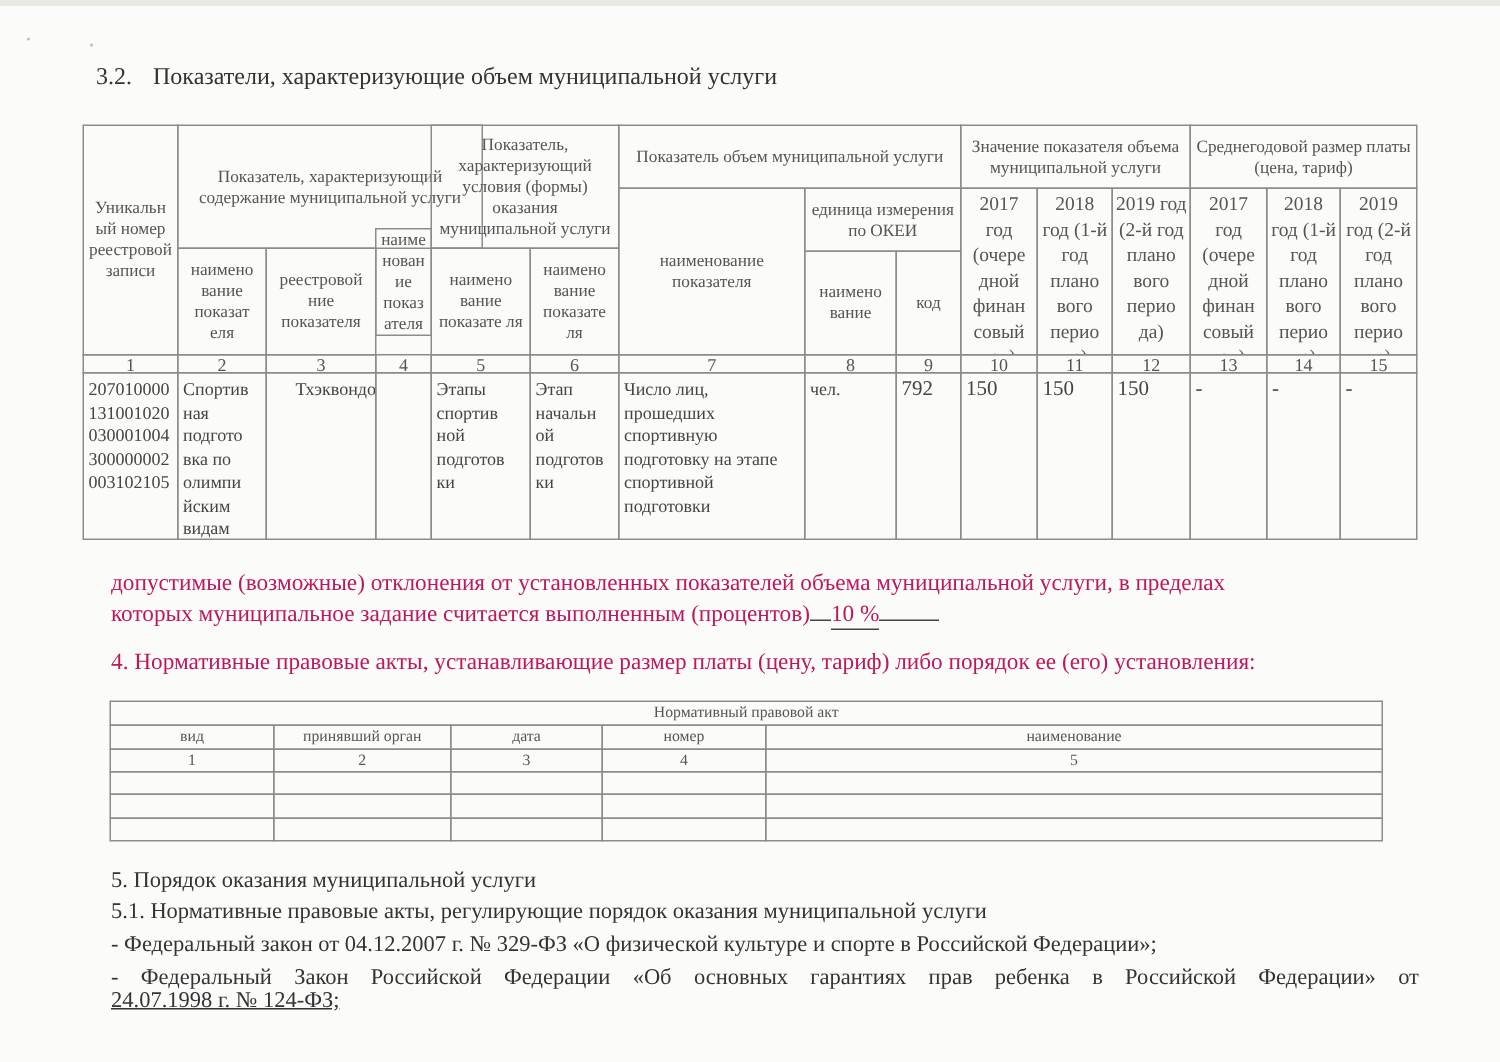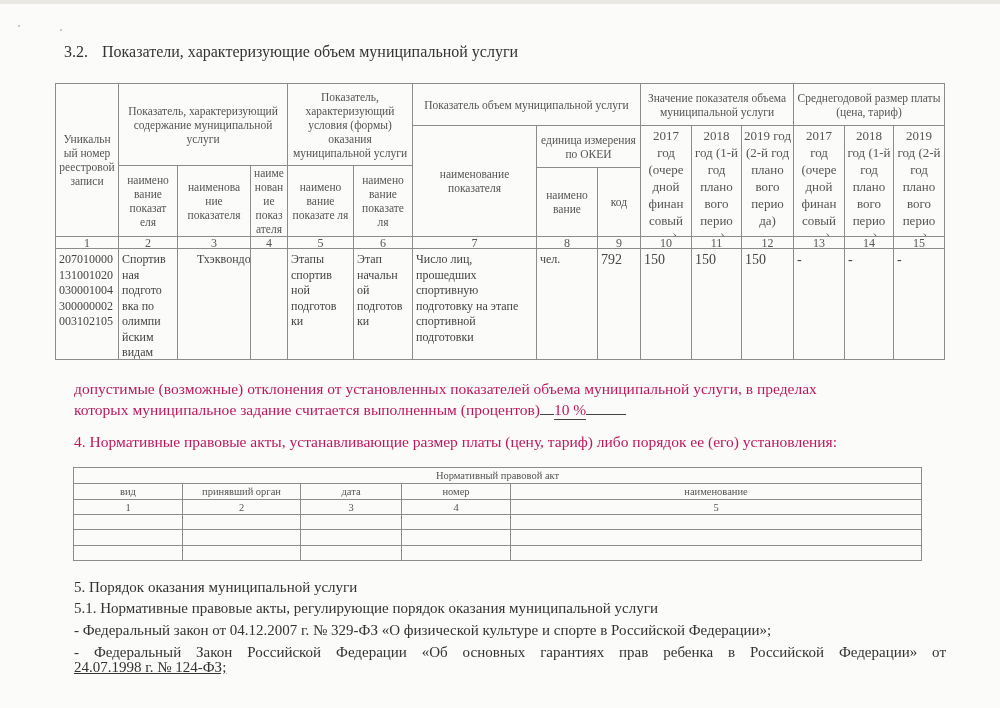--- a/index.html
+++ b/index.html
@@ -53,29 +53,29 @@
 <div class="speck" style="left:60px;top:29px"></div>
 
 <div class="abs title">
   <span class="num">3.2.</span>
   <span>Показатели, характеризующие объем муниципальной услуги</span>
 </div>
 
 <div class="t1">
 
   <div class="cell" style="left:0;top:0;width:64px;height:154px;">Уникальн ый номер реестровой записи</div>
-  <div class="cell" style="left:63px;top:0;width:170px;height:83px;">Показатель, характеризующий содержание муниципальной услуги</div>
+  <div class="cell" style="left:63px;top:0;width:204px;height:83px;">Показатель, характеризующий содержание муниципальной услуги</div>
   <div class="cell" style="left:232px;top:0;width:126px;height:83px;">Показатель, характеризующий условия (формы) оказания муниципальной услуги</div>
   <div class="cell" style="left:357px;top:0;width:229px;height:43px;">Показатель объем муниципальной услуги</div>
   <div class="cell" style="left:585px;top:0;width:154px;height:43px;">Значение показателя объема муниципальной услуги</div>
   <div class="cell" style="left:63px;top:82px;width:60px;height:72px;">наимено вание показат еля</div>
 
   <div class="cell" style="left:738px;top:0;width:152px;height:43px;">Среднегодовой размер платы (цена, тариф)</div>
-  <div class="cell" style="left:122px;top:82px;width:74px;height:72px;">наименова ние показателя</div>
-  <div class="cell" style="left:195px;top:82px;width:38px;height:72px;">наиме нован ие показ ателя</div>
+  <div class="cell" style="left:122px;top:82px;width:74px;height:72px;">реестровой ние показателя</div>
+  <div class="cell" style="left:195px;top:69px;width:38px;height:72px;">наиме нован ие показ ателя</div>
 
   <div class="cell" style="left:232px;top:82px;width:67px;height:72px;">наимено вание показате ля</div>
   <div class="cell" style="left:298px;top:82px;width:60px;height:72px;">наимено вание показате ля</div>
 
   <div class="cell" style="left:357px;top:42px;width:125px;height:112px;">наименование показателя</div>
   <div class="cell" style="left:481px;top:42px;width:105px;height:43px;">единица измерения по ОКЕИ</div>
   <div class="cell" style="left:481px;top:84px;width:62px;height:70px;">наимено вание</div>
   <div class="cell" style="left:542px;top:84px;width:44px;height:70px;">код</div>
 
   <div class="cell big top" style="left:585px;top:42px;width:52px;height:112px;">2017 год (очере дной финан совый год)</div>

